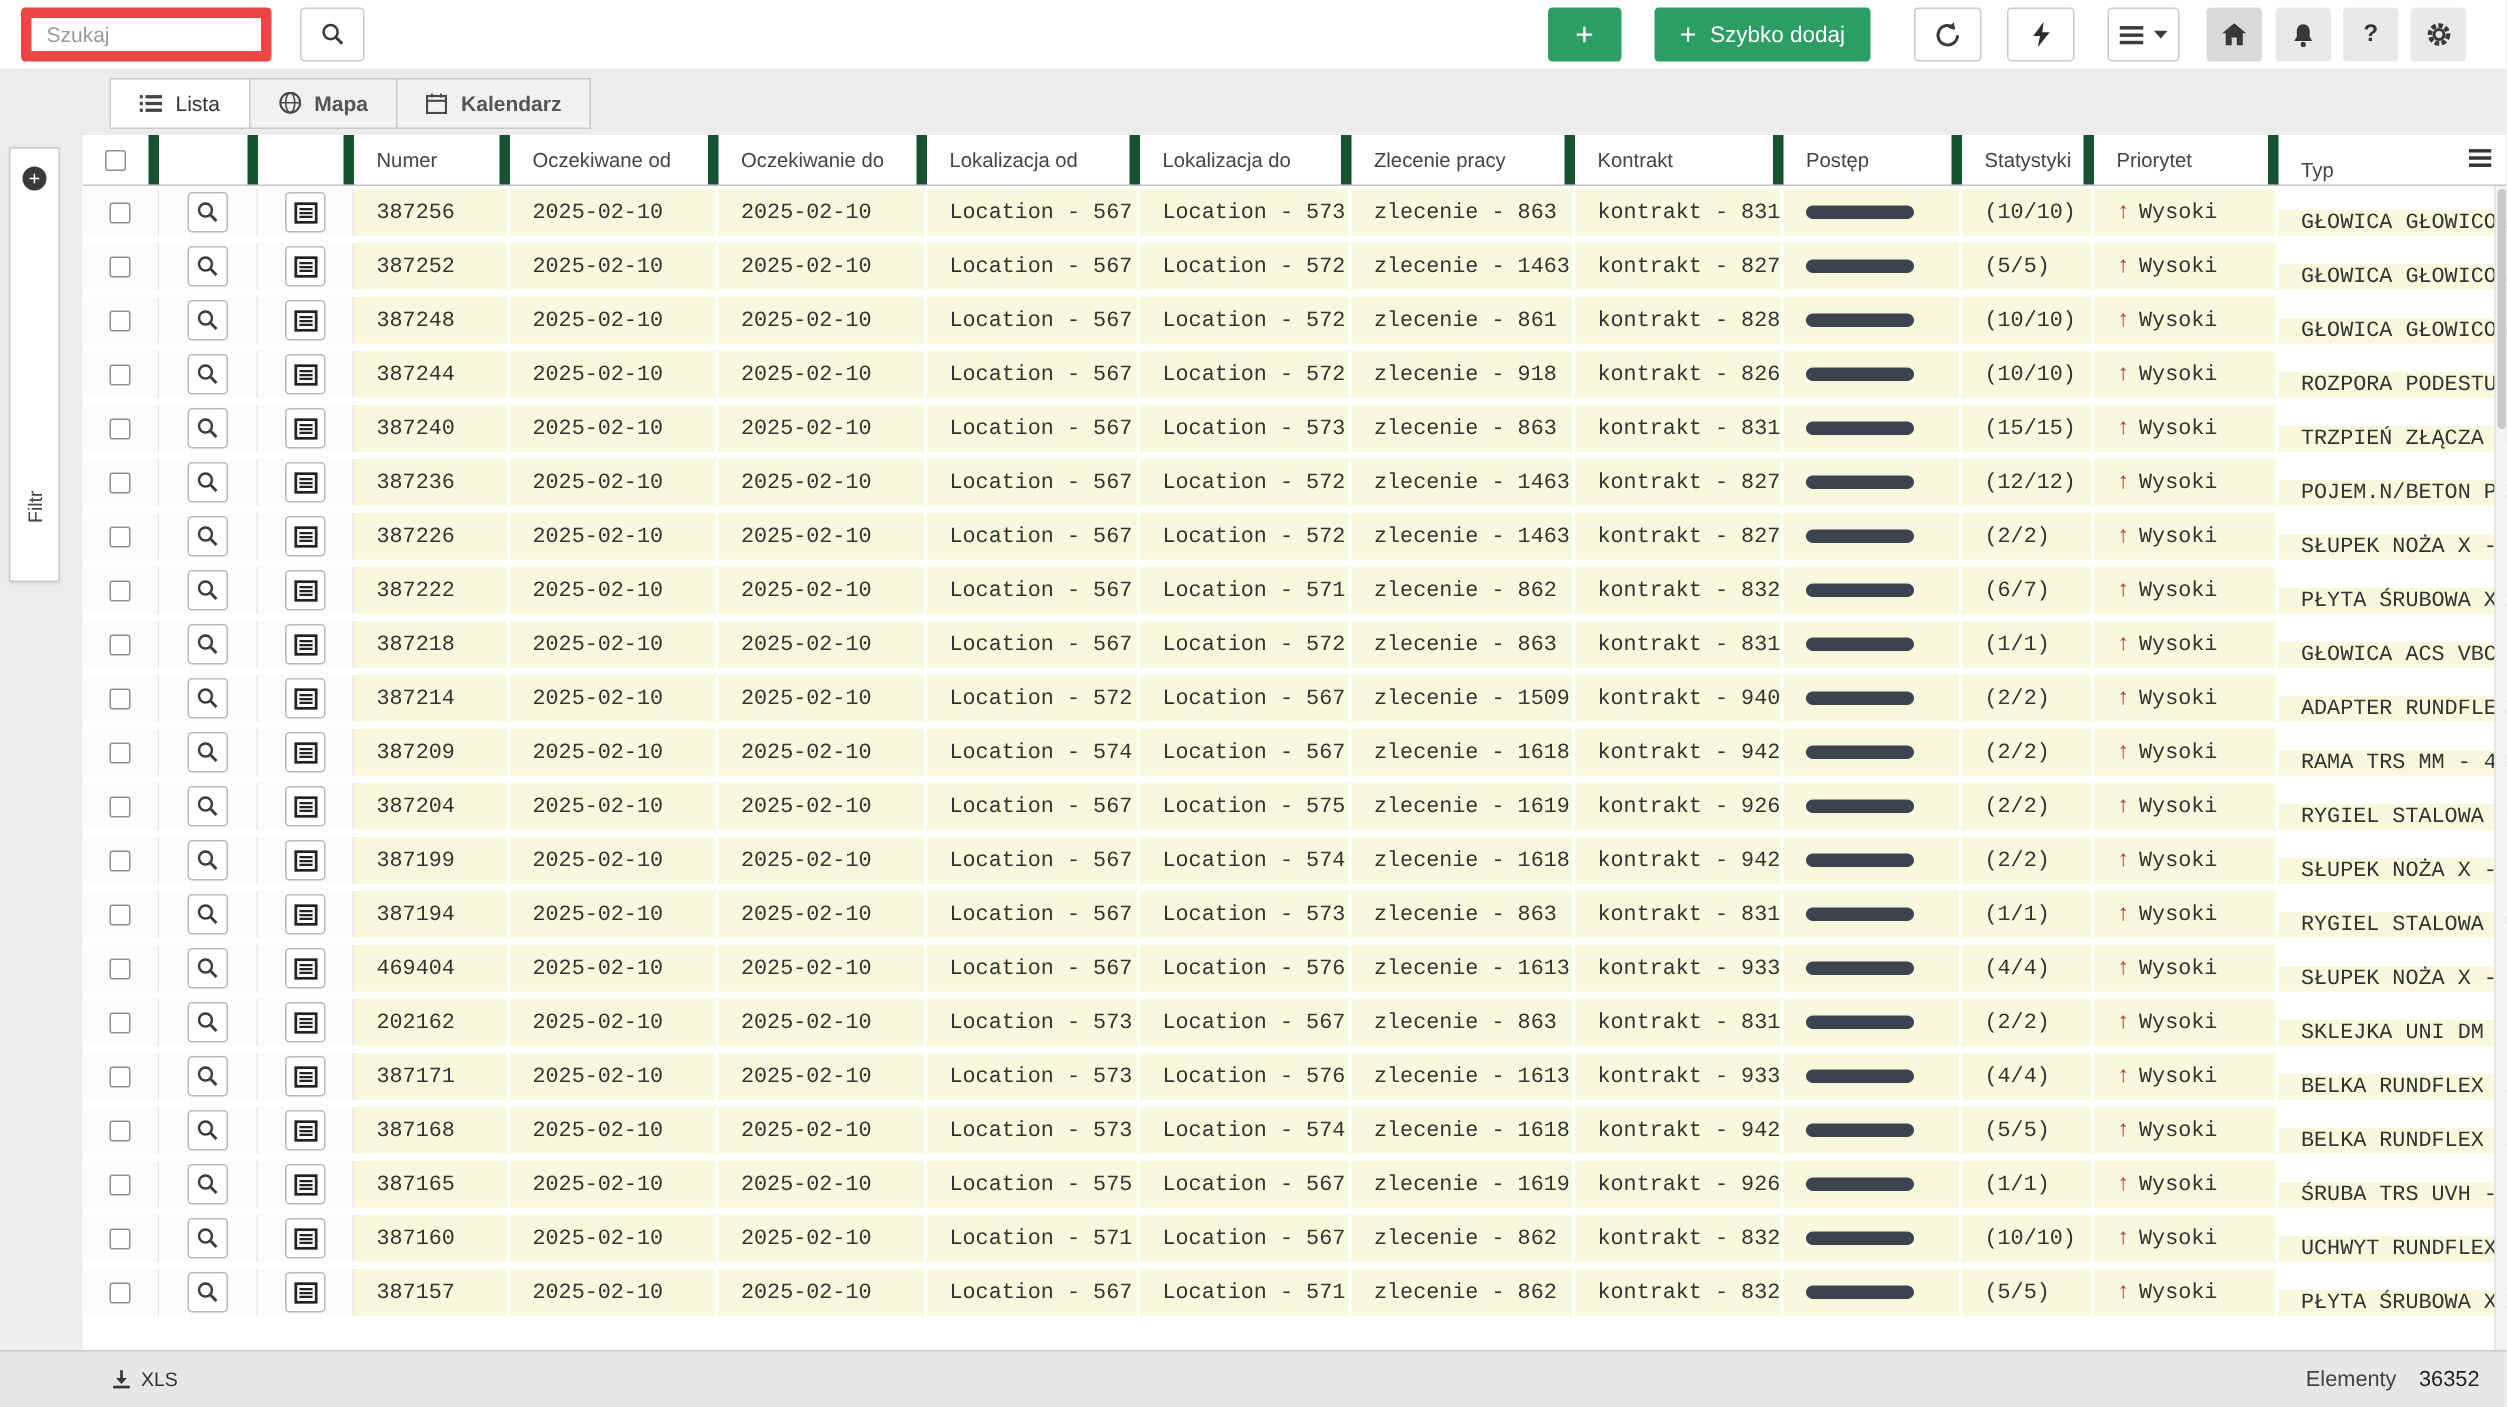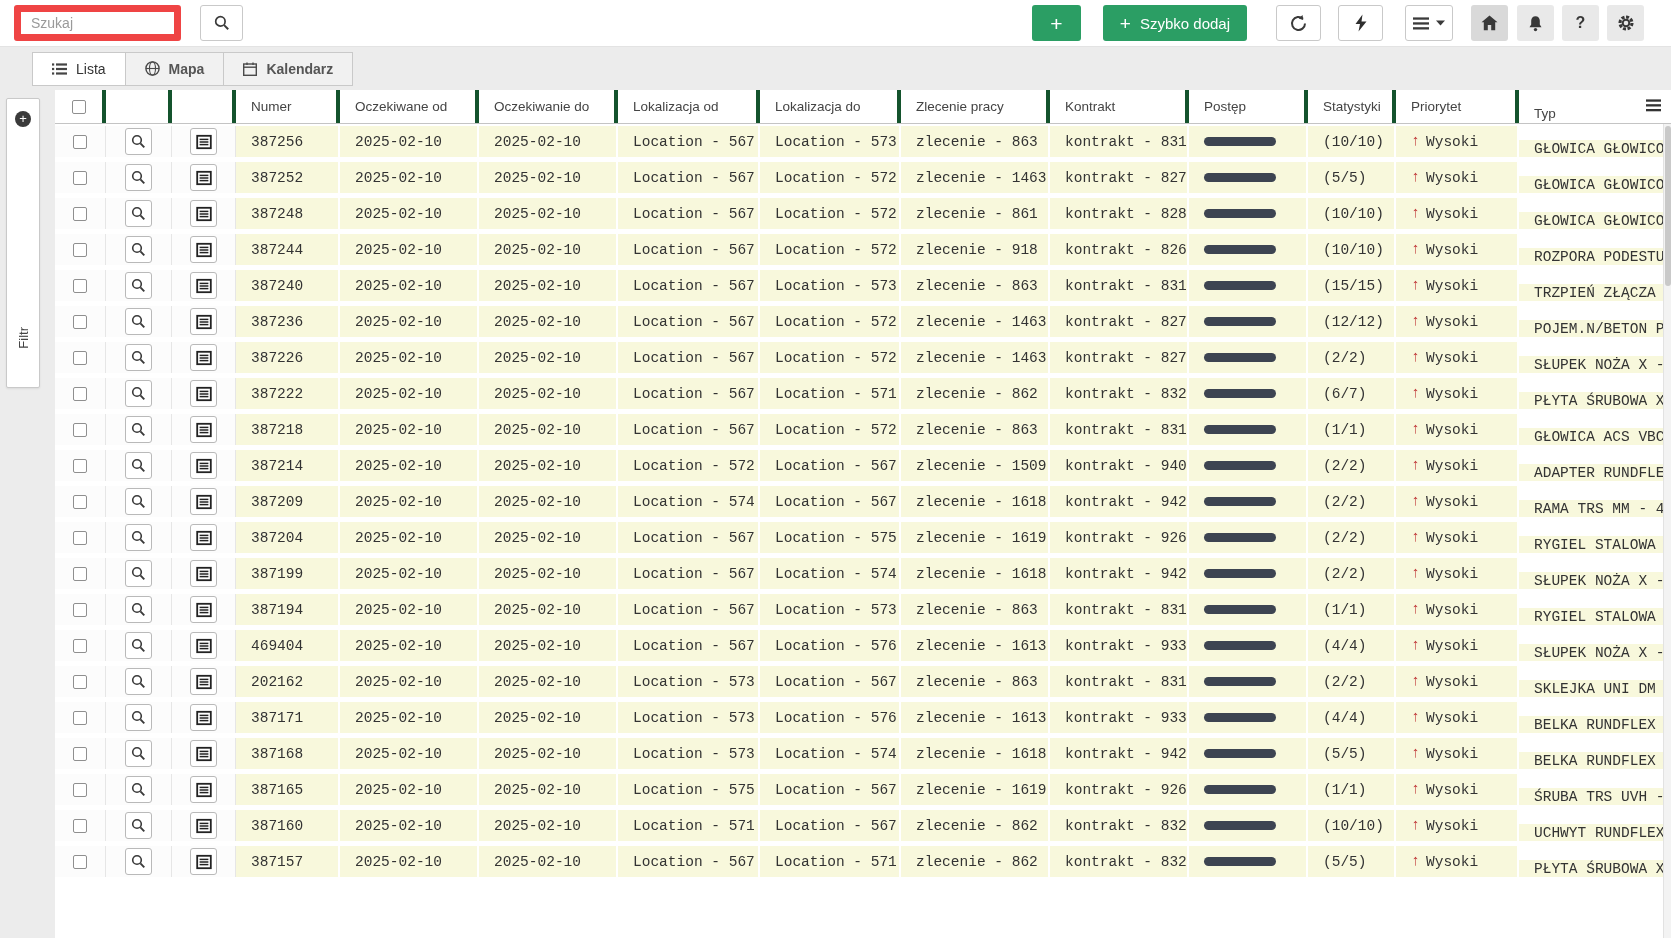--- a/index.html
+++ b/index.html
@@ -19,41 +19,41 @@
   .btn-green{background:#2b9e64;color:#fff;height:36px;}
   .btn-gray{background:#e9e9e9;height:36px;width:37px;}
   .btn-gray.darker{background:#d9d9d9;}
   .sp{flex:1;}
   .plus-big{font-size:21px;line-height:1;font-weight:400;}
   .quick-add{padding:0 17px;font-size:15px;gap:9px;}
   .quick-add .plus-big{font-size:19px;}
   .menu-combo{gap:7px;width:48px;}
 
   
-  .tabsbar{flex:0 0 43px;background:#ececec;display:flex;align-items:center;padding-left:32px;}
+  .tabsbar{flex:0 0 43px;background:#ececec;display:flex;align-items:center;padding-left:73px;}
   .tab{height:34px;display:flex;align-items:center;gap:9px;padding:0 19px;
     border:1px solid #c9c9c9;background:#f1f1f1;color:#555;font-size:14px;cursor:pointer;}
   .tab + .tab{margin-left:-1px;font-weight:bold;}
   .tab.active{background:#fff;color:#333;}
 
   
   .content{flex:1;position:relative;background:#ececec;}
   .filter-strip{position:absolute;left:6px;top:8px;width:34px;height:290px;background:#fff;
     border:1px solid #c9c9c9;border-radius:2px;display:flex;flex-direction:column;
     align-items:center;padding-top:12px;box-shadow:0 1px 2px rgba(0,0,0,.08);}
   .filter-plus{width:16px;height:16px;border-radius:50%;background:#3a3a3a;color:#fff;
     font-size:13px;line-height:16px;text-align:center;cursor:pointer;}
   .filter-label{margin-top:auto;margin-bottom:38px;writing-mode:vertical-rl;
     transform:rotate(180deg);font-size:13px;color:#444;}
 
   .table-area{position:absolute;left:55px;top:0;right:0;bottom:0;background:#fff;
     display:flex;flex-direction:column;overflow:hidden;}
   .thead{flex:0 0 34px;display:flex;background:#fff;border-bottom:1px solid #c4c4c4;position:relative;}
   .th{display:flex;align-items:center;padding-left:15px;font-size:13.5px;color:#444;
-    border-right:4px solid #14532d;white-space:nowrap;overflow:hidden;}
+    border-right:7px solid #14532d;white-space:nowrap;overflow:hidden;}
   .th.c-check{justify-content:center;padding-left:0;}
   .col-config{position:absolute;right:10px;top:9px;cursor:pointer;line-height:0;}
 
   .tbody{flex:1;overflow:hidden;background:#fff;padding-top:2px;}
   .trow{display:flex;height:31px;margin-bottom:5px;font-family:Liberation Mono, monospace;}
   .cell{display:flex;align-items:center;font-size:14.5px;color:#333;
     white-space:nowrap;overflow:hidden;}
   .cell-data{background:#f8f8dc;border-right:2px solid #fff;padding-left:15px;}
   .cell-ico{background:#fcfcfc;border-right:1px solid #e6e6e6;justify-content:center;}
 
@@ -1047,13 +1047,27 @@
     <div class="cell cell-data c-typ">PŁYTA ŚRUBOWA X2</div>
   </div>
         </div>
 
       <div class="vscroll">
         <div class="vthumb"></div>
       </div>
     </div>
   </div>
 
+  <footer class="statusbar">
+    <div class="xls">
+      <svg width="12" height="13" viewBox="0 0 12 13">
+        <line x1="6" y1="0.5" x2="6" y2="6.5" stroke="#333" stroke-width="1.8"></line>
+        <polygon points="2.4,5.7 9.6,5.7 6,9.7" fill="#333"></polygon>
+        <rect x="0.5" y="10.8" width="11" height="1.8" fill="#333"></rect>
+      </svg>
+      <span>XLS</span>
+    </div>
+    <div class="elements">
+      <span class="lbl">Elementy</span>
+      <span class="cnt">36352</span>
+    </div>
+  </footer>
 </div>
 
 </body></html>

